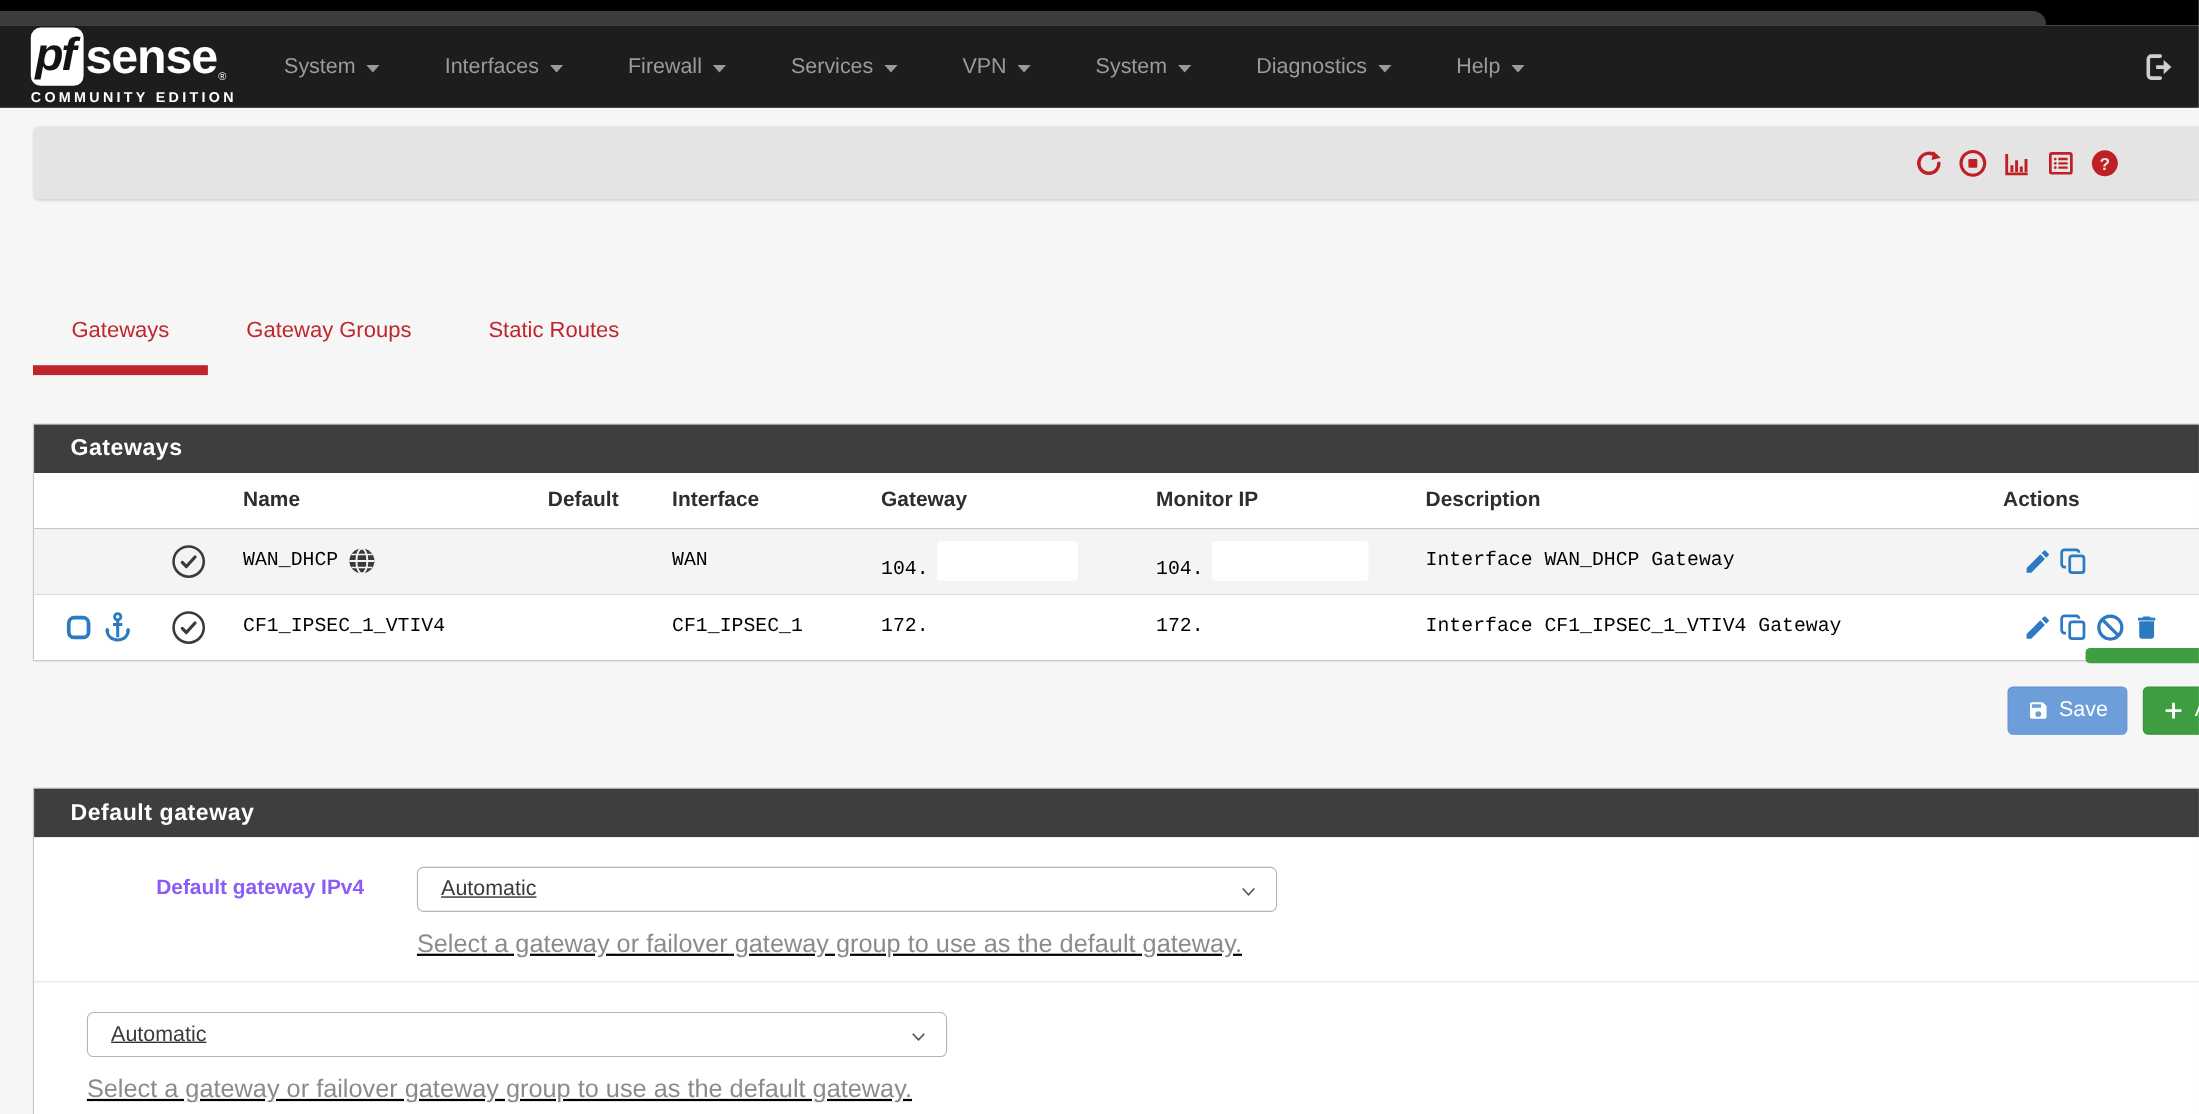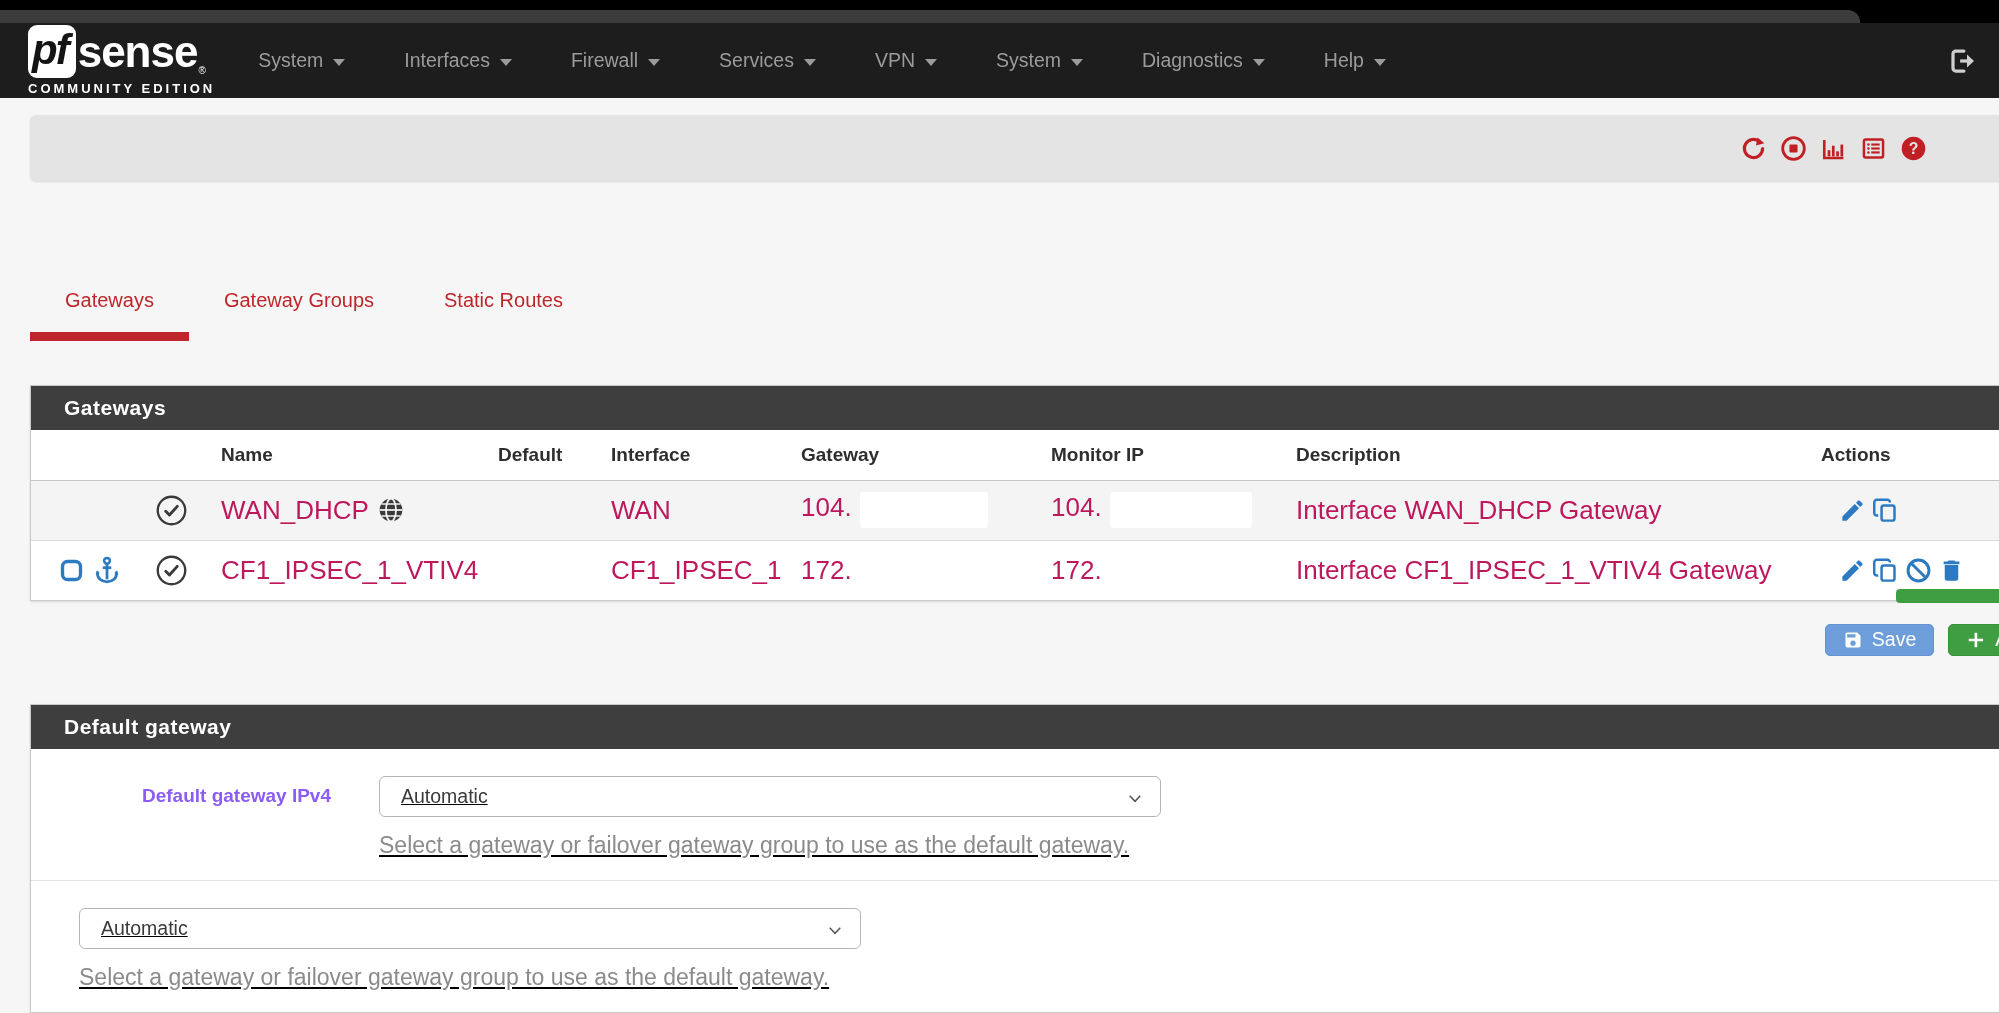--- a/index.html
+++ b/index.html
@@ -49,40 +49,40 @@
   .panel-hd { background:#3e3e3e; color:#fff; height:44px; display:flex; align-items:center;
               padding-left:33px; font-size:21px; font-weight:bold; letter-spacing:.5px; }
   .gw-panel { margin-top:44px; }
 
   
   table { width:100%; border-collapse:collapse; table-layout:fixed; }
   col.c-lead{width:180px} col.c-name{width:277px} col.c-def{width:113px} col.c-if{width:190px}
   col.c-gw{width:250px} col.c-mon{width:245px} col.c-desc{width:525px} col.c-act{width:250px}
   th { text-align:left; font-size:19px; color:#2e2e2e; height:50px; padding:0 10px;
        border-bottom:1px solid #c6c6c6; }
-  td { height:59px; font-size:26px; color:#be185d; padding:0 10px; }
+  td { height:59px; font-size:18px; color:#000000; padding:0 10px;font-family:Liberation Mono, monospace; }
   tr.r0 td { background:#f4f4f4; }
   tr.r1 td { background:#fff; border-top:1px solid #d9d9d9; }
   .lead-cell { display:flex; align-items:center; height:59px; padding-left:17px; }
   .lead-cell .status { margin-left:auto; margin-right:13px; }
   .name-cell { display:flex; align-items:center; gap:9px; }
-  .ip-cell { display:flex; align-items:flex-start; }
+  .ip-cell { display:flex; align-items:flex-end; }
   .redact { display:inline-block; background:#fff; border-radius:3px; height:36px; margin-left:8px; }
   .redact.w1 { width:128px; } .redact.w2 { width:142px; }
   .act-cell { display:flex; align-items:center; gap:6px; color:#2b7ac2; padding-left:18px; }
   .act-cell .ico { width:27px; height:27px; cursor:pointer; display:block; }
   .ico-check { width:33px; height:33px; color:#3a3a3a; }
   .ico-globe { width:26px; height:26px; }
   .ico-cb { width:27px; height:27px; color:#2b7ac2; cursor:pointer; }
   .ico-anchor { width:30px; height:30px; color:#2b7ac2; margin-left:7px; cursor:pointer; }
 
   
   .btn-bar { margin:23px 0 0 30px; width:2030px; display:flex; justify-content:flex-end;
              gap:14px; padding-right:12px; }
-  .btn { display:flex; align-items:center; gap:9px; height:32px; border:none; border-radius:5px;
+  .btn { display:flex; align-items:center; gap:9px; height:44px; border:none; border-radius:5px;
          color:#fff; font-size:19.5px; font-family:"Liberation Sans",sans-serif; padding:0 17px; cursor:pointer; }
   .btn-save { background:#6d9ed9; border:1px solid #5f93d2; }
   .btn-add  { background:#3f9e41; border:1px solid #389238; }
   .btn .bico { width:20px; height:20px; display:block; }
   .sliver { position:absolute; left:1896px; top:589px; width:190px; height:14px;
             background:#3f9e41; border-radius:4px; cursor:pointer; }
 
   
   .dg-panel { margin-top:48px; }
   .frow { display:flex; padding:27px 0 21px; }

